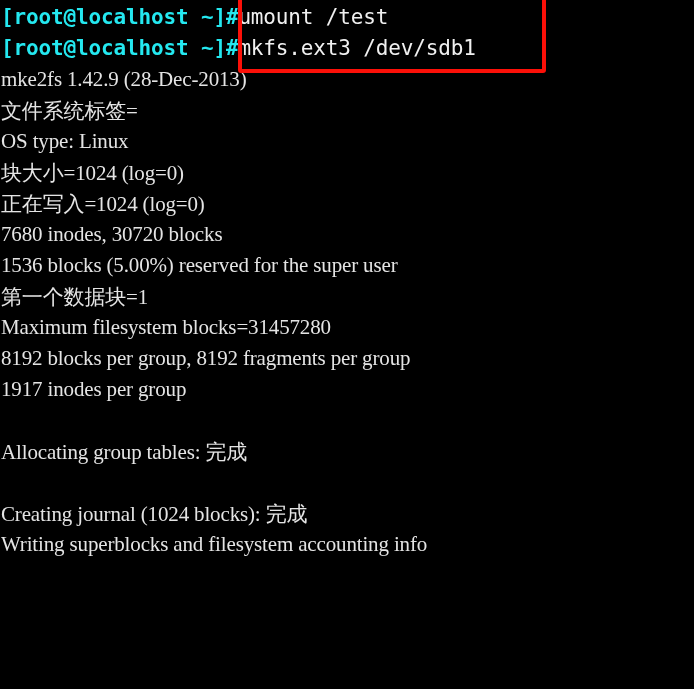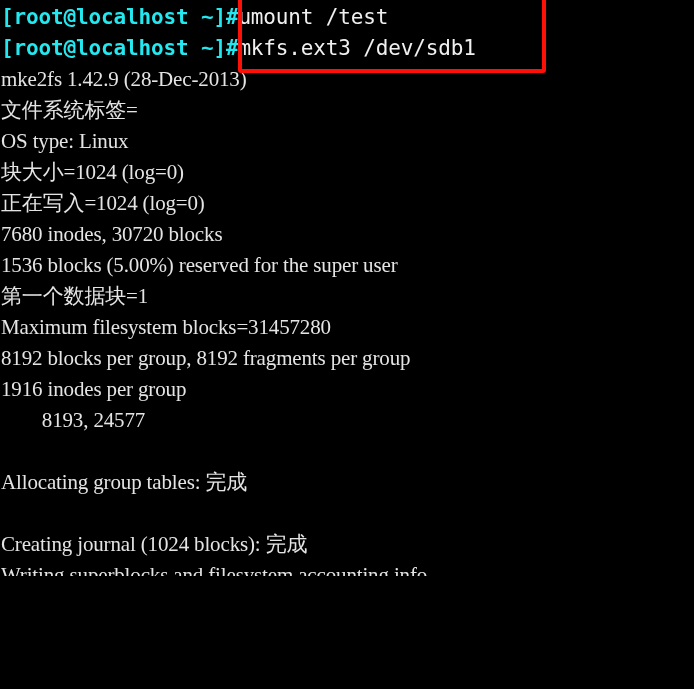--- a/index.html
+++ b/index.html
@@ -40,21 +40,21 @@
     font-weight: bold;
   }
   .seg-cmd {
     color: #f0f0f0;
   }
   .seg-out {
     color: #e4e4e4;
     font-family: Liberation Serif, serif;
   }
   .cjk {
-    font-family: Liberation Mono, monospace;
+    font-family: Liberation Sans, sans-serif;
   }
   #annotation-box {
     position: absolute;
     border: 4px solid #fc1008;
     border-radius: 3px;
     box-sizing: border-box;
     pointer-events: none;
   }
 </style>
 </head>
@@ -67,22 +67,21 @@
       <div class="term-line"><span class="seg-out">mke2fs 1.42.9 (28-Dec-2013)</span></div>
       <div class="term-line"><span class="seg-out cjk">文件系统标签</span><span class="seg-out">=</span></div>
       <div class="term-line"><span class="seg-out">OS type: Linux</span></div>
       <div class="term-line"><span class="seg-out cjk">块大小</span><span class="seg-out">=1024 (log=0)</span></div>
       <div class="term-line"><span class="seg-out cjk">正在写入</span><span class="seg-out">=1024 (log=0)</span></div>
       <div class="term-line"><span class="seg-out">7680 inodes, 30720 blocks</span></div>
       <div class="term-line"><span class="seg-out">1536 blocks (5.00%) reserved for the super user</span></div>
       <div class="term-line"><span class="seg-out cjk">第一个数据块</span><span class="seg-out">=1</span></div>
       <div class="term-line"><span class="seg-out">Maximum filesystem blocks=31457280</span></div>
       <div class="term-line"><span class="seg-out">8192 blocks per group, 8192 fragments per group</span></div>
-      <div class="term-line"><span class="seg-out">1916 inodes per group</span></div>
-      <div class="term-line"><span class="seg-out">        8193, 24577</span></div>
+      <div class="term-line"><span class="seg-out">1917 inodes per group</span></div>
       <div class="term-line blank">&nbsp;</div>
       <div class="term-line"><span class="seg-out">Allocating group tables: </span><span class="seg-out cjk">完成</span></div>
       <div class="term-line blank">&nbsp;</div>
       <div class="term-line"><span class="seg-out">Creating journal (1024 blocks): </span><span class="seg-out cjk">完成</span></div>
       <div class="term-line"><span class="seg-out">Writing superblocks and filesystem accounting info</span></div>
     </div>
   <div id="annotation-box" style="left: 238px; top: -4px; width: 308px; height: 77px; border-color: rgb(252, 16, 8);"></div>
 </div>
 
 </body></html>

